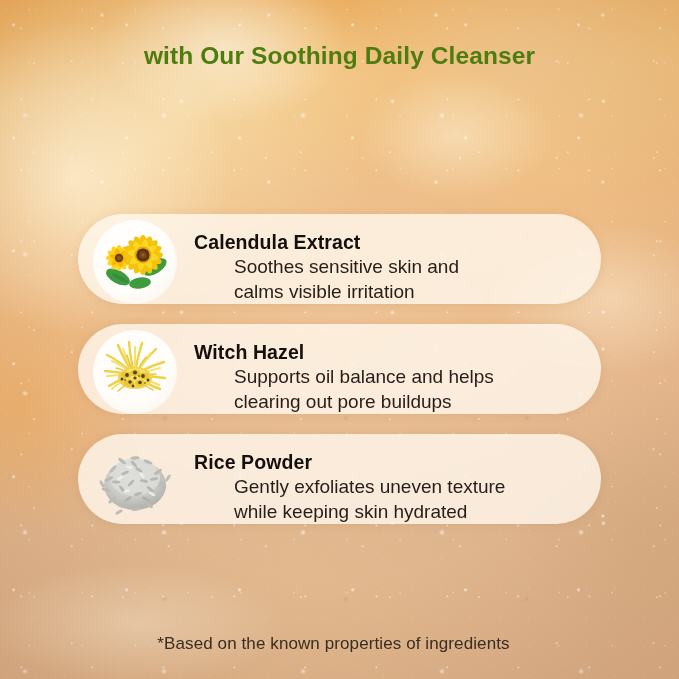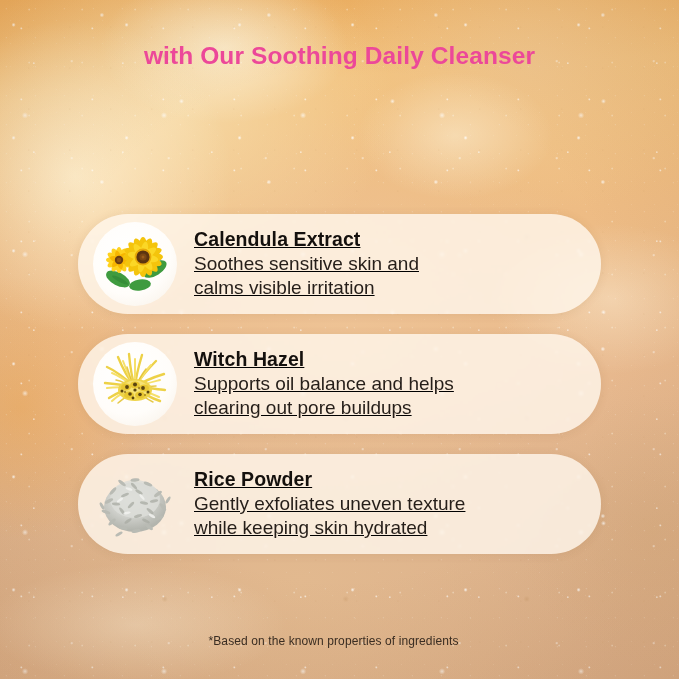--- a/index.html
+++ b/index.html
@@ -101,43 +101,42 @@
     letter-spacing: 0.2px;
     margin: 0;
     font-weight: 400;
     white-space: nowrap;
   }
   .subhead {
     margin: 10px 0 0 0;
     font-family: "Liberation Sans", sans-serif;
     font-size: 24.5px;
     font-weight: 600;
-    color: #ec4899;
+    color: #4d7c0f;
     letter-spacing: 0.1px;
     white-space: nowrap;
   }
 
   
   .cards {
     position: absolute;
     left: 78px;
     top: 214px;
     width: 523px;
   }
   .card {
     position: relative;
-    height: 100px;
+    height: 90px;
     margin-bottom: 20px;
     border-radius: 50px;
     background: rgba(255, 247, 238, 0.80);
     box-shadow: 0 1px 10px rgba(120, 80, 40, 0.10);
     display: flex;
-    align-items: center;
+    align-items: flex-end;
     backdrop-filter: blur(1px);
-    text-decoration: underline;
   }
   .card:last-child { margin-bottom: 0; }
 
   .icon-wrap {
     position: relative;
     flex: 0 0 auto;
     width: 84px;
     height: 84px;
     margin-left: 15px;
     border-radius: 50%;
@@ -162,29 +161,30 @@
     line-height: 1.18;
     letter-spacing: 0.1px;
   }
   .card-desc {
     font-size: 19px;
     font-weight: 400;
     color: #251e19;
     line-height: 1.29;
     margin-top: 1px;
     white-space: pre-line;
+    margin-left: 40px;
   }
 
   
   .footnote {
     position: absolute;
     left: 0; right: 12px;
     top: 634px;
     text-align: center;
-    font-size: 12px;
+    font-size: 17px;
     color: #3a2d22;
     letter-spacing: 0.1px;
   }
 </style>
 </head>
 <body>
 
 <div class="canvas">
 
   <div class="bg-base"></div>

